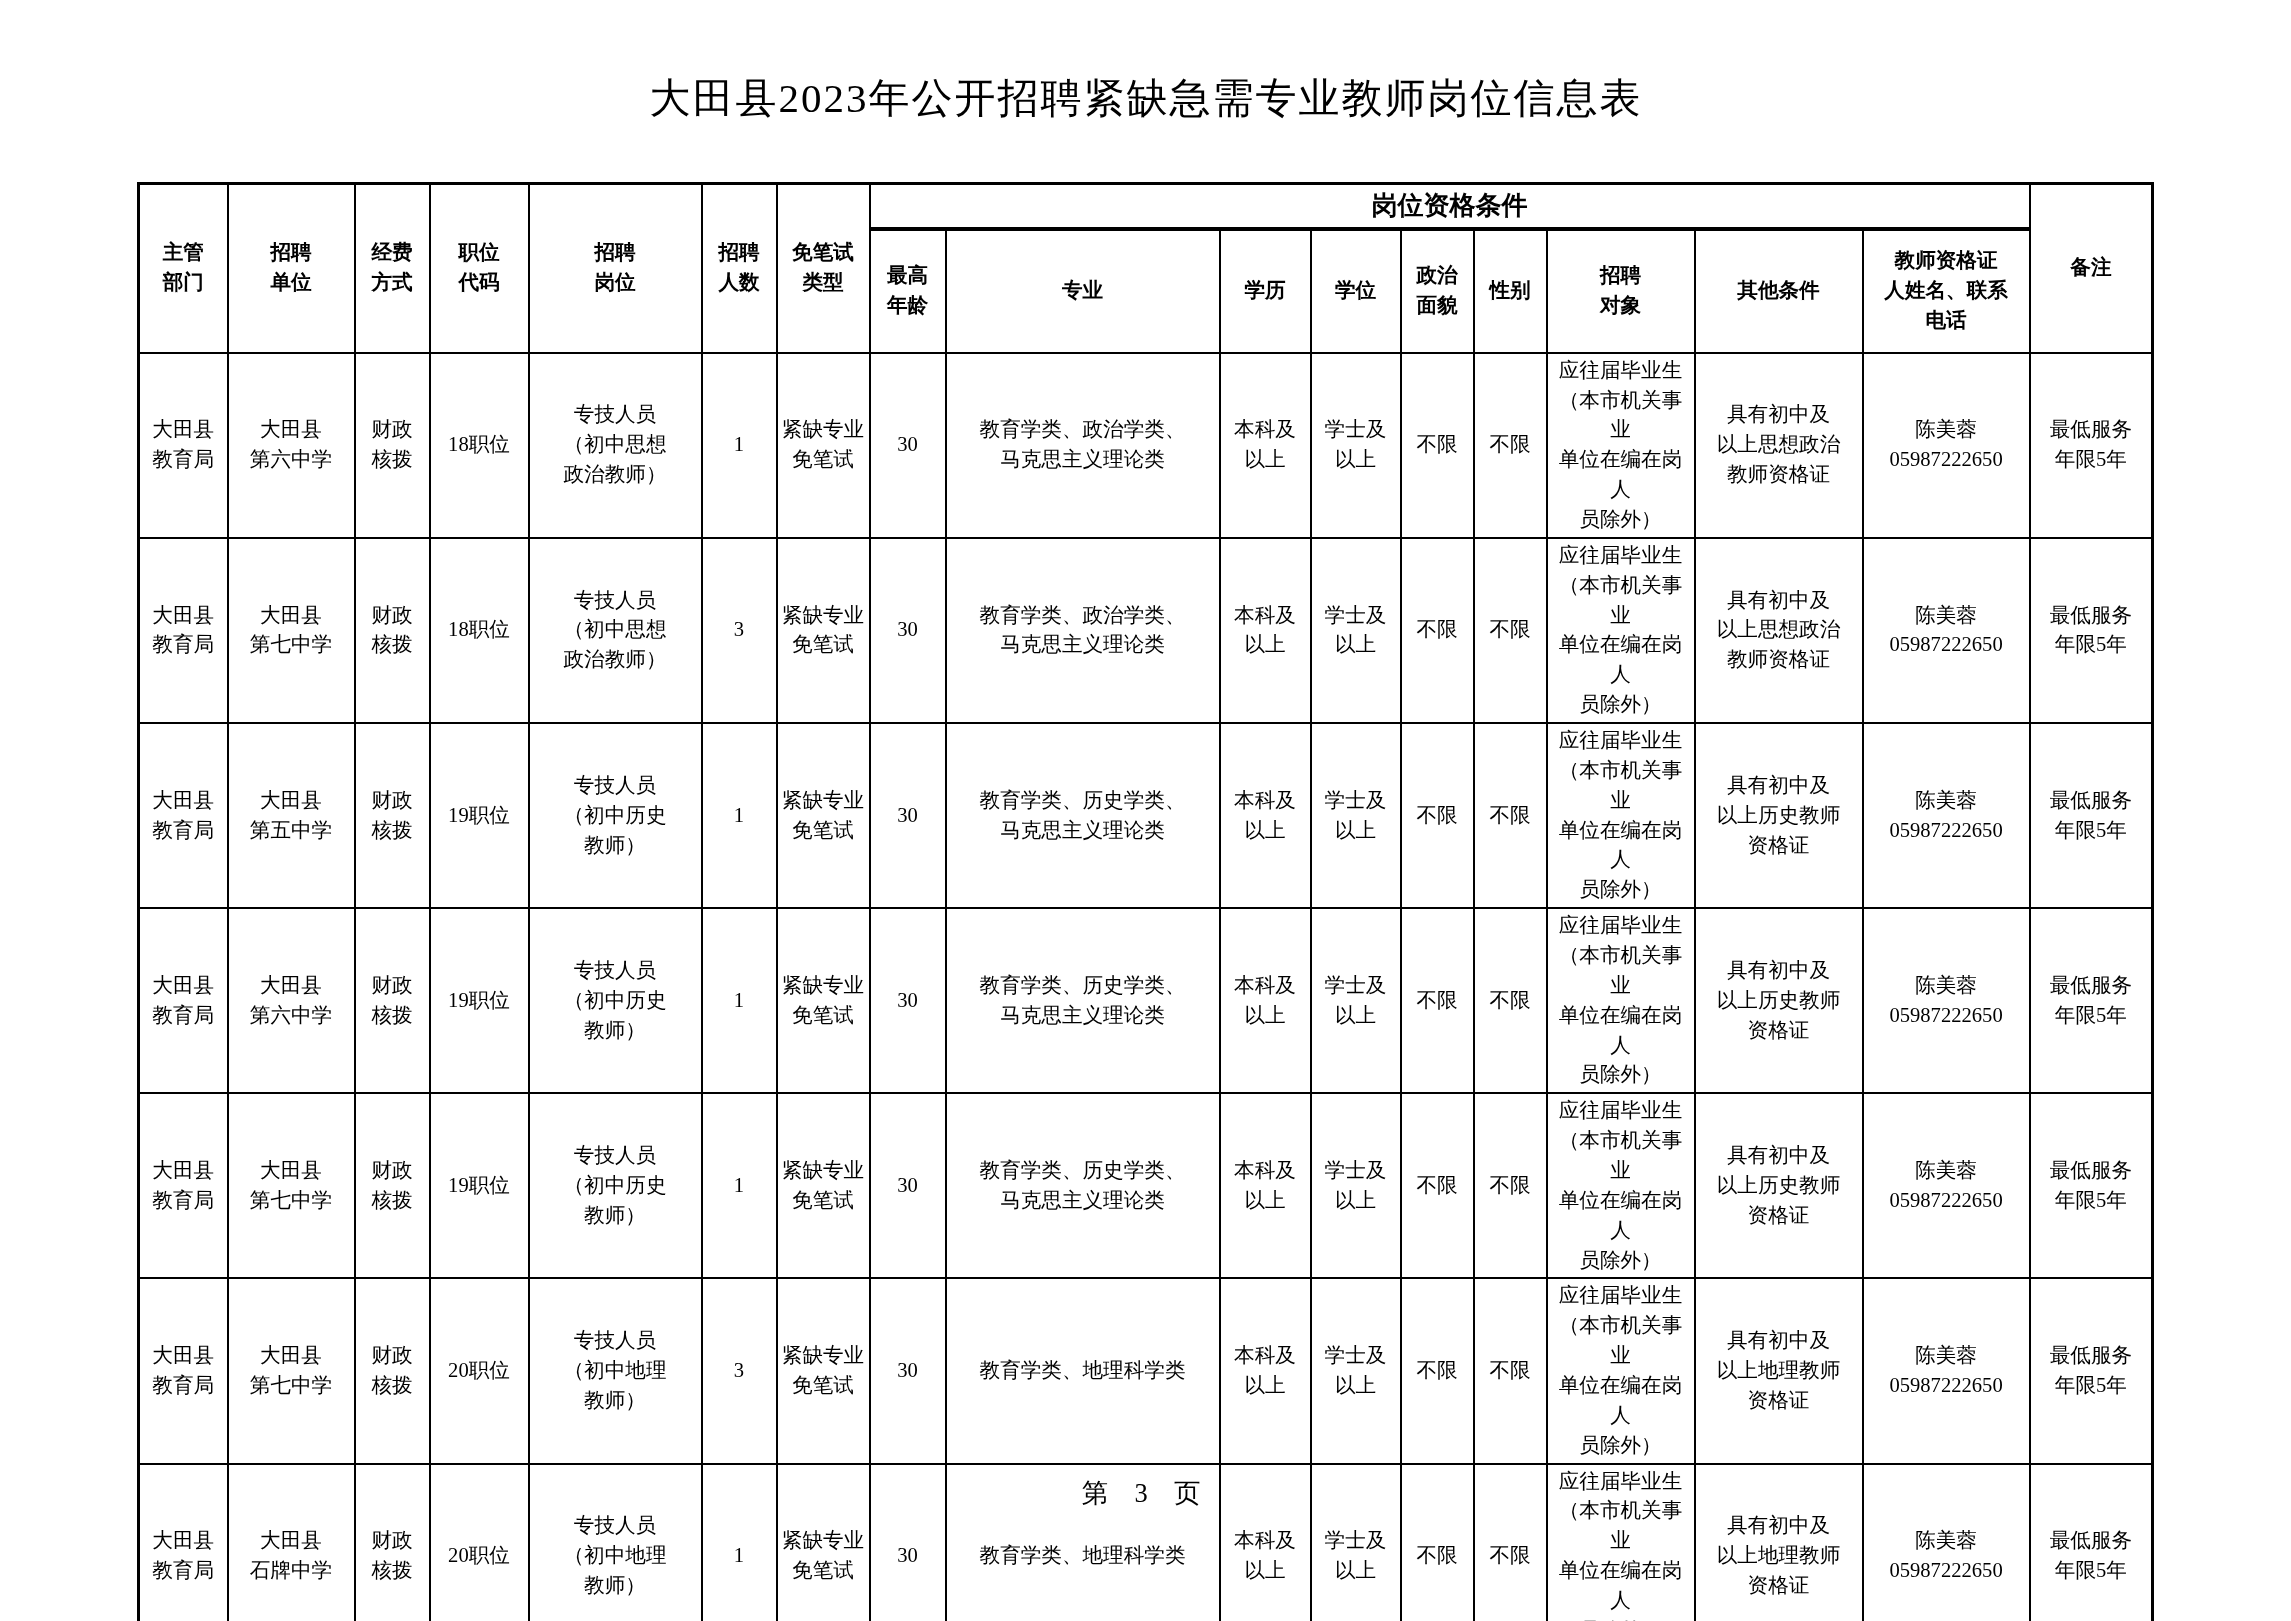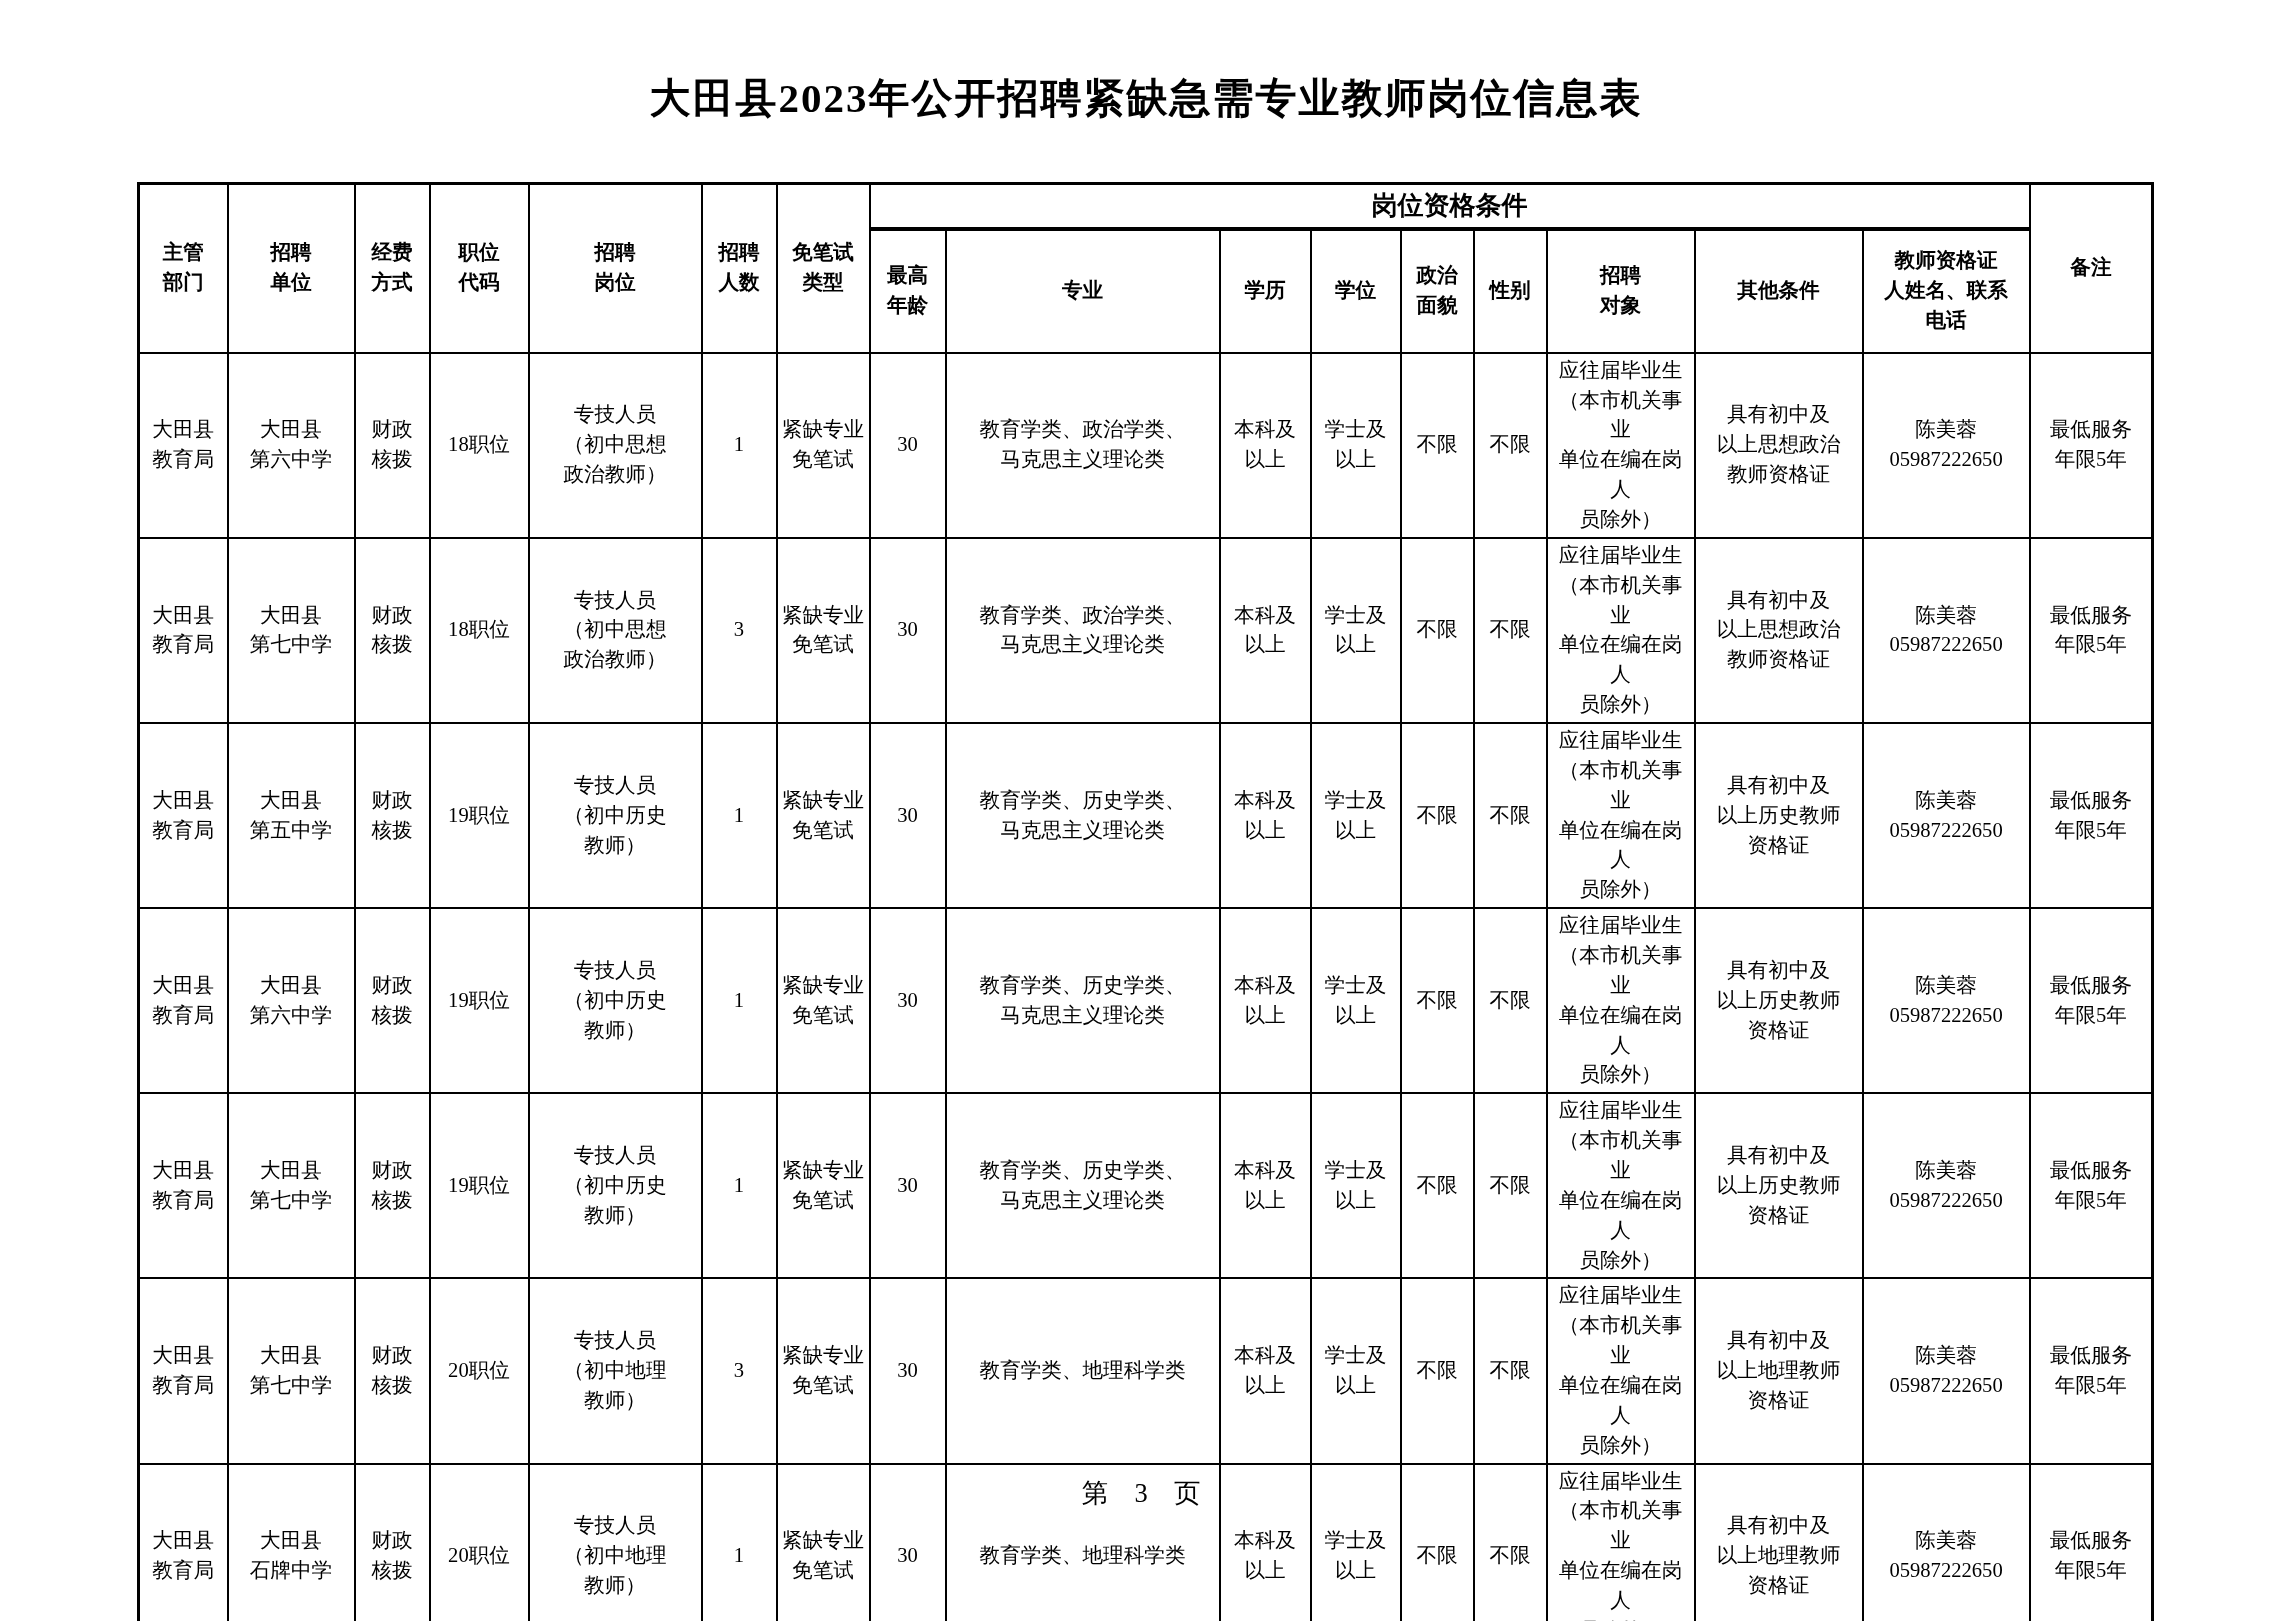--- a/index.html
+++ b/index.html
@@ -17,21 +17,21 @@
     overflow: hidden;
   }
   .doc-title {
     position: absolute;
     top: 71px;
     left: 0;
     width: 100%;
     margin: 0;
     text-align: center;
     font-size: 41px;
-    font-weight: bold;
+    font-weight: normal;
     letter-spacing: 2px;
     white-space: nowrap;
   }
   table.info-table {
     position: absolute;
     left: 137px;
     top: 182px;
     width: 2014px;
     border-collapse: collapse;
     table-layout: fixed;

